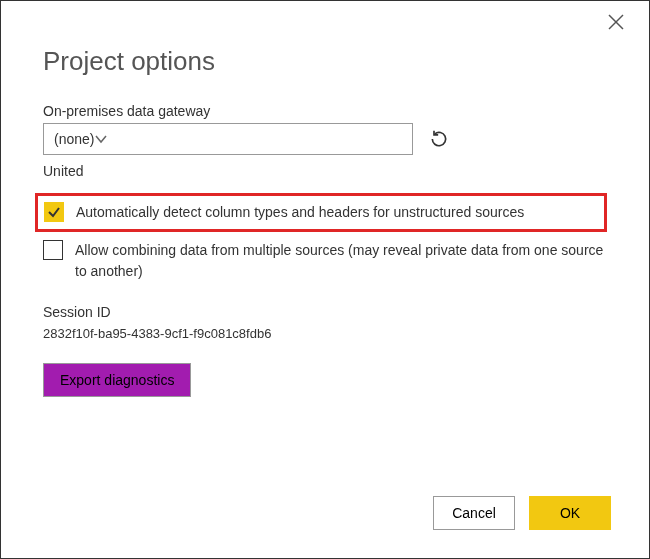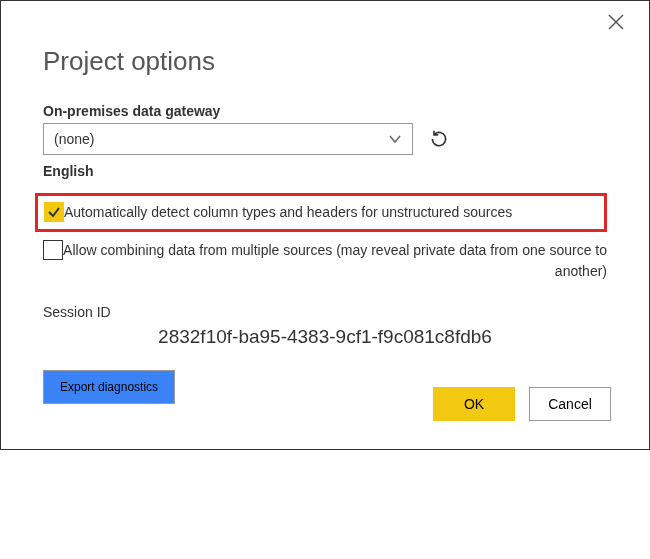--- a/index.html
+++ b/index.html
@@ -1,37 +1,37 @@
 <!DOCTYPE html>
 <html><head>
   <meta charset="utf-8">
   <style>
     * { box-sizing: border-box; margin: 0; padding: 0; }
     html, body { width: 650px; height: 559px; font-family: "Segoe UI", Arial, sans-serif; background: #fff; color: #333; }
-    .outer { width: 650px; height: 450px; border: 1px solid #333; position: relative; padding-left: 16px; }
+    .outer { width: 650px; height: 559px; border: 1px solid #333; position: relative; padding-left: 16px; }
     .close-btn { position: absolute; top: 12px; right: 18px; width: 24px; height: 24px; cursor: pointer; }
     .close-btn svg { width: 18px; height: 18px; stroke: #555; }
     .title { position: absolute; top: 45px; left: 42px; font-size: 26px; font-weight: 300; color: #555; }
     .content { position: absolute; top: 100px; left: 42px; right: 42px; }
-    .field-label { font-size: 14px; font-weight: 700; color: #333; margin-bottom: 4px; margin-top: 2px; }
+    .field-label { font-size: 14px; font-weight: 400; color: #333; margin-bottom: 4px; margin-top: 2px; }
     .dropdown-row { display: flex; align-items: center; gap: 14px; margin-bottom: 8px; }
-    .dropdown { width: 370px; height: 32px; border: 1px solid #999; display: flex; align-items: center; justify-content: space-between; padding: 0 10px; cursor: pointer; background: #fff; }
+    .dropdown { width: 370px; height: 32px; border: 1px solid #999; display: flex; align-items: center; justify-content: flex-start; padding: 0 10px; cursor: pointer; background: #fff; }
     .dropdown span { font-size: 14px; color: #333; }
     .chev { width: 14px; height: 14px; }
     .refresh-btn { width: 24px; height: 24px; cursor: pointer; display:flex; align-items:center; justify-content:center; }
     .refresh-btn svg { width: 20px; height: 20px; }
     .highlight-box { border: 3px solid #e02626; padding: 6px 8px 6px 6px; margin: 14px 0 8px -8px; display: flex; align-items: center; }
-    .check-row { display: flex; align-items: flex-start; gap: 0; margin: 8px 0; text-align: right; }
+    .check-row { display: flex; align-items: flex-start; gap: 12px; margin: 8px 0; }
     .checkbox { width: 20px; height: 20px; min-width: 20px; border: 1px solid #333; display: flex; align-items: center; justify-content: center; cursor: pointer; background: #fff; }
     .checkbox.checked { background: #f2c811; border-color: #f2c811; }
     .checkbox svg { width: 14px; height: 14px; stroke: #333; }
     .check-label { font-size: 14px; color: #333; line-height: 1.5; }
     .session-label { font-size: 14px; font-weight: 400; margin-top: 22px; }
-    .session-value { font-size: 19px; color: #333; margin-top: 6px; text-align: center; }
-    .export-btn { margin-top: 22px; height: 34px; padding: 0 16px; border: 1px solid #999; background: #3b82f6; font-size: 12px; cursor: pointer; }
+    .session-value { font-size: 13px; color: #333; margin-top: 6px; }
+    .export-btn { margin-top: 22px; height: 34px; padding: 0 16px; border: 1px solid #999; background: #a21caf; font-size: 14px; cursor: pointer; }
     .footer { position: absolute; bottom: 28px; right: 38px; display: flex; gap: 14px; }
     .btn { height: 34px; min-width: 82px; padding: 0 18px; font-size: 14px; border: 1px solid #999; background: #fff; cursor: pointer; }
     .btn.primary { background: #f2c811; border-color: #f2c811; }
   </style>
 </head>
 <body>
 
 <div class="outer">
 
   <div class="close-btn">
@@ -54,21 +54,21 @@
           </svg>
       </div>
       <div class="refresh-btn">
         <svg viewBox="0 0 24 24">
             <path d="M4 12a8 8 0 1 0 3-6.2" fill="none" stroke="#333" stroke-width="2"></path>
             <polyline points="6,2 6,7 11,7" fill="none" stroke="#333" stroke-width="2"></polyline>
           </svg>
       </div>
     </div>
 
-    <div class="field-label">English</div>
+    <div class="field-label">United</div>
 
     <div class="highlight-box">
       <div class="check-row" style="margin:0;">
         <div class="checkbox checked">
           <svg viewBox="0 0 14 14">
               <polyline points="2,7 6,11 12,3" fill="none" stroke="#333" stroke-width="2"></polyline>
             </svg>
         </div>
         <div class="check-label">Automatically detect column types and headers for unstructured sources</div>
       </div>
@@ -79,16 +79,16 @@
       <div class="check-label">Allow combining data from multiple sources (may reveal private data from one source to another)</div>
     </div>
 
     <div class="session-label">Session ID</div>
     <div class="session-value">2832f10f-ba95-4383-9cf1-f9c081c8fdb6</div>
 
     <button class="export-btn">Export diagnostics</button>
   </div>
 
   <div class="footer">
+    <button class="btn">Cancel</button>
     <button class="btn primary">OK</button>
-    <button class="btn">Cancel</button>
   </div>
 </div>
 
 </body></html>

